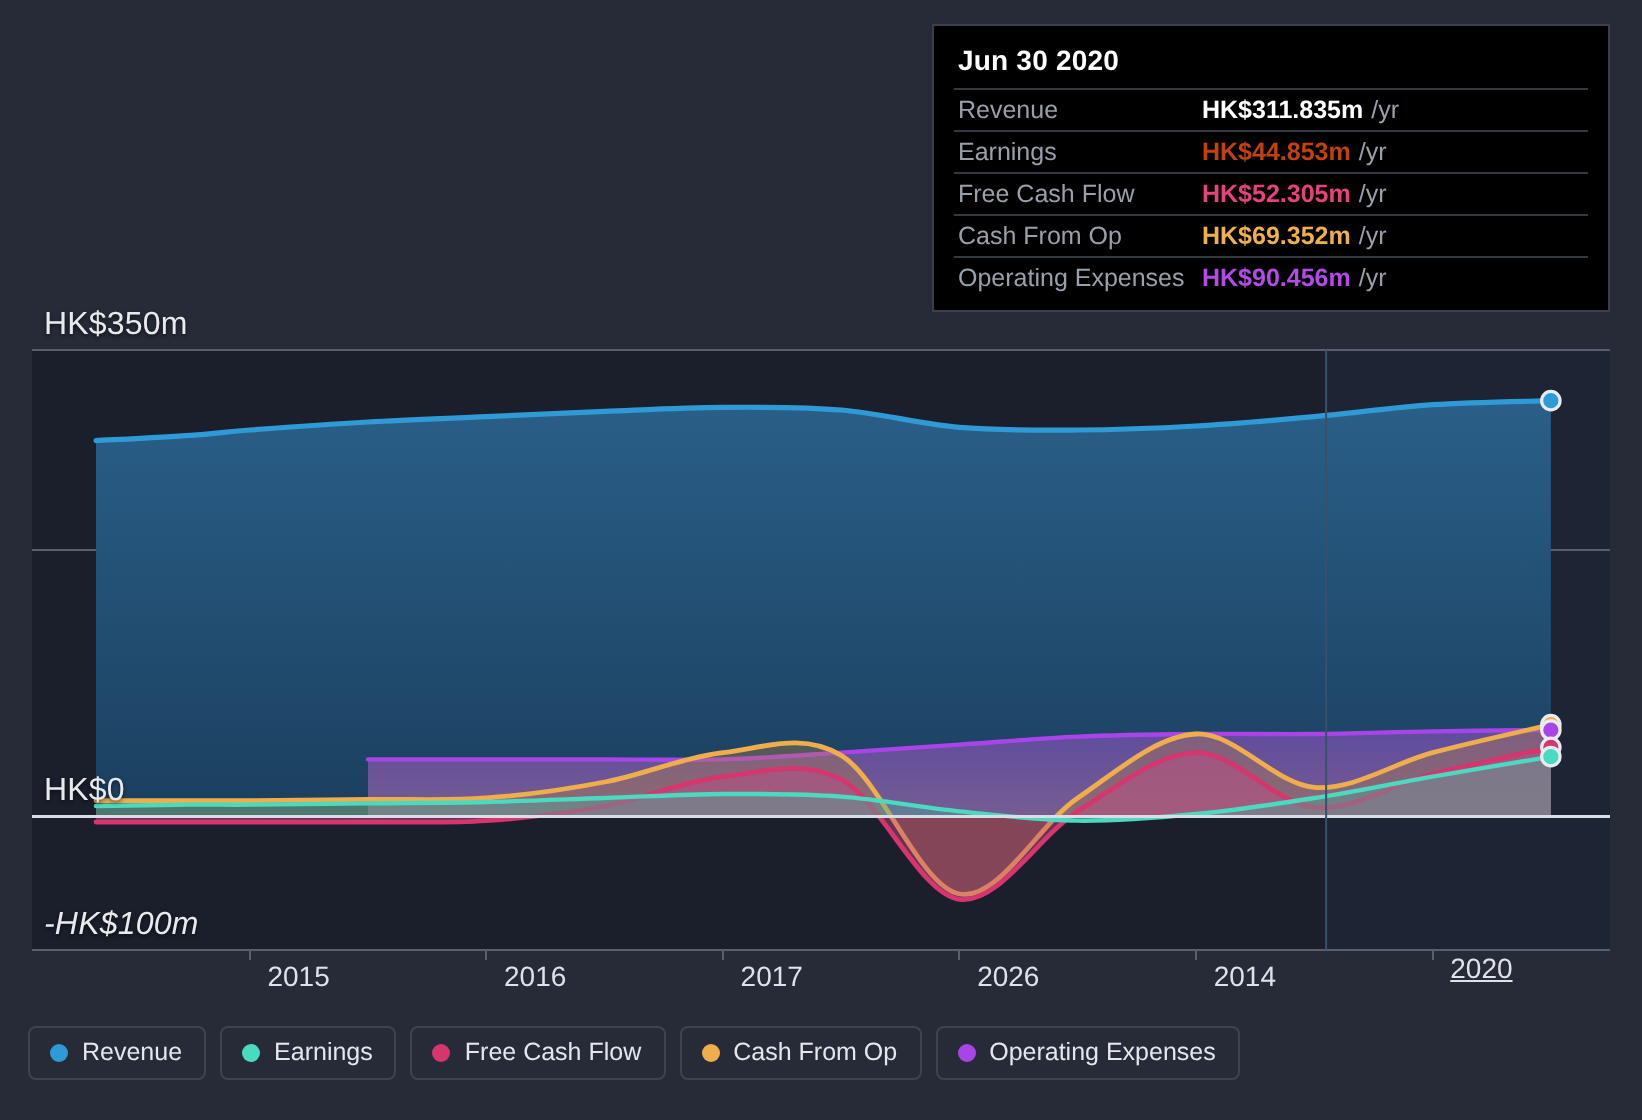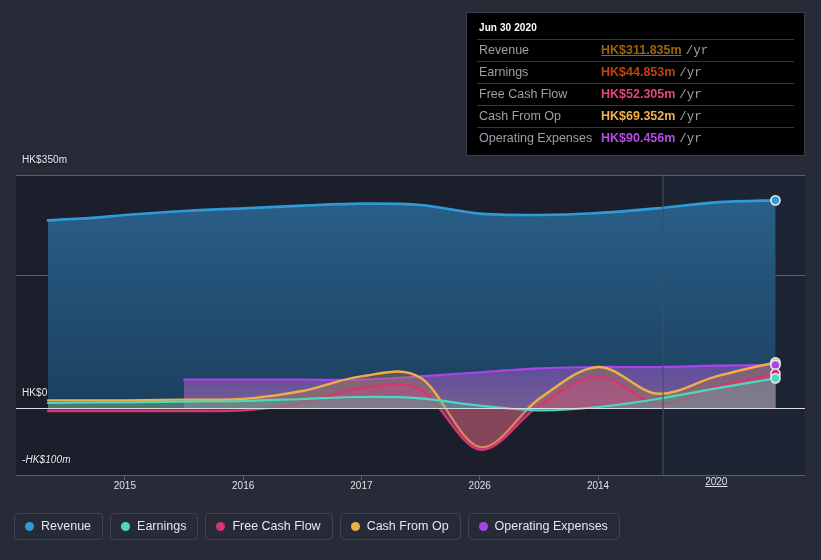--- a/index.html
+++ b/index.html
@@ -13,67 +13,67 @@
   }
   #root{position:absolute;left:0;top:0;width:821px;height:560px;}
 
   
   .chart-wrap{position:absolute;left:0;top:0;width:821px;height:500px;}
   .plot-svg{position:absolute;left:0;top:0;}
 
   .ylabel{
     position:absolute;
     color:#e9eaee;
-    font-size:10px;
+    font-size:16px;
     letter-spacing:.1px;
     white-space:nowrap;
     text-shadow:0 1px 2px rgba(0,0,0,.6);
   }
   .xlabel{
     position:absolute;
     color:#dfe2e8;
-    font-size:10px;
-    text-align:center;
+    font-size:14px;
+    text-align:right;
     white-space:nowrap;
   }
 
   
   .tooltip{
     position:absolute;
     left:466px;top:12px;
     width:339px;
     background:#000000;
     border:1px solid #3a3f4b;
     box-sizing:border-box;
     padding:8px 10px 6px 10px;
     z-index:40;
   }
   .tt-title{
     color:#ffffff;
-    font-size:10px;
+    font-size:14px;
     font-weight:bold;
     padding:1px 2px 6px 2px;
     letter-spacing:.1px;
   }
   .tt-row{
     display:flex;
     align-items:baseline;
     border-top:1px solid #33373f;
     padding:3px 2px 3px 2px;
     font-size:12.5px;
     white-space:nowrap;
   }
   .tt-row.sub{border-top:none;padding-top:0;}
   .tt-label{
     color:#9aa0ab;
     width:122px;
     flex:0 0 122px;
   }
   .tt-val{font-weight:bold;}
-  .tt-unit{color:#9aa0ab;font-weight:normal;margin-left:4px;font-family:Liberation Mono, monospace;}
+  .tt-unit{color:#9aa0ab;font-weight:normal;margin-left:4px;}
   .tt-sub-strong{color:#ffffff;font-weight:bold;}
 
   
   .legend{
     position:absolute;
     left:14px;top:513px;
     display:flex;
     gap:7px;
     align-items:center;
   }
@@ -176,21 +176,21 @@
       <div class="xlabel" style="left: 439.727px; top: 480px; width: 80px;">2026</div>
       <div class="xlabel" style="left: 558.008px; top: 480px; width: 80px;">2014</div>
       <div class="xlabel" style="left: 676.289px; top: 476px; width: 80px; text-decoration: underline;">2020</div>
     </div>
 
   <div class="tooltip">
     <div class="tt-title">Jun 30 2020</div>
 
     <div class="tt-row">
       <span class="tt-label">Revenue</span>
-      <span class="tt-val" id="ttv0" style="color: #a16207; text-decoration: underline;">HK$311.835m</span>
+      <span class="tt-val" id="ttv0" style="color: #ffffff;">HK$311.835m</span>
       <span class="tt-unit">/yr</span>
     </div>
 
     <div class="tt-row">
       <span class="tt-label">Earnings</span>
       <span class="tt-val" id="ttv1" style="color: #c2410c;">HK$44.853m</span>
       <span class="tt-unit">/yr</span>
     </div>
 
 

